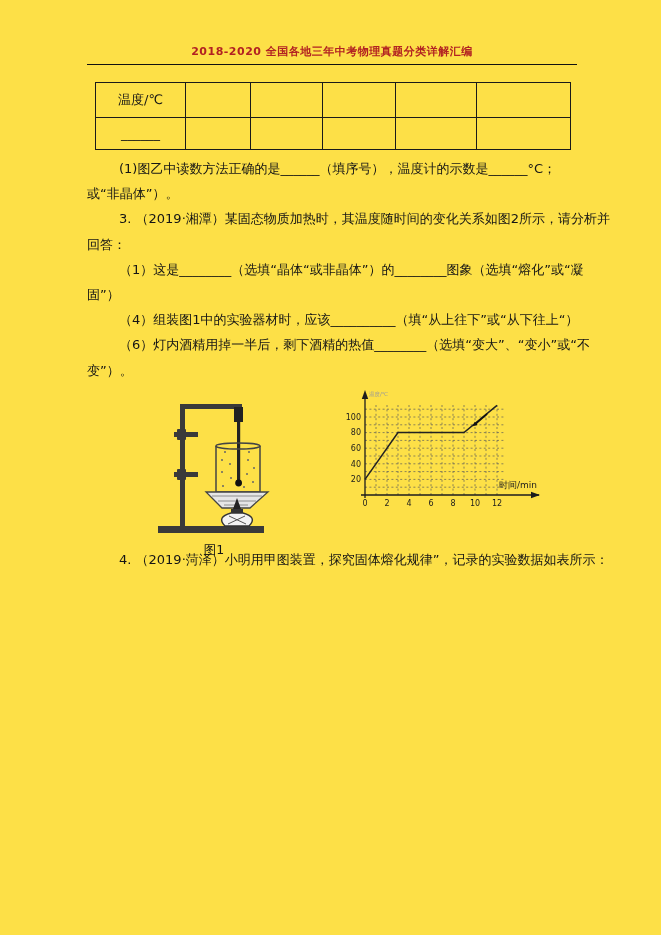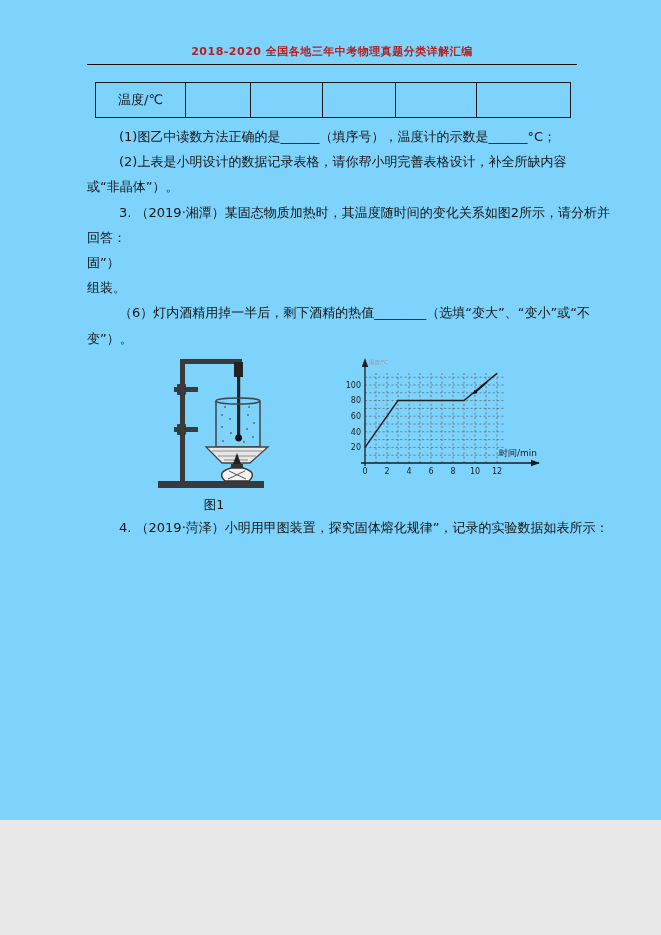--- a/index.html
+++ b/index.html
@@ -1,36 +1,36 @@
 <!DOCTYPE html>
 <html><head>
 <meta charset="utf-8">
 <style>
   html,body{margin:0;padding:0;background:#e8e8e8;}
   .page{
-    width:661px;height:820px;background:#7dd3fc;position:relative;
+    width:661px;height:935px;background:#fde047;position:relative;
     font-family:"DejaVu Sans","Liberation Sans",sans-serif;color:#151515;
     margin:0 auto;overflow:hidden;
   }
   .content{position:absolute;left:87px;top:0;width:490px;}
   .doc-header{padding-top:40px;text-align:center;}
   .doc-title{font-size:11px;font-weight:bold;letter-spacing:0.5px;}
   .header-rule{border-bottom:1.7px solid #111;margin-top:5px;}
   table.data-table{border-collapse:collapse;margin-top:17px;margin-left:8px;table-layout:fixed;}
   table.data-table td{border:1.6px solid #1a1a1a;font-size:13px;text-align:center;vertical-align:middle;padding:0;}
   .col0{width:90px}.col1{width:65px}.col2{width:72px}.col3{width:73px}.col4{width:81px}.col5{width:94px}
   tr.r0 td{height:34px}
   tr.r1 td{height:31px}
   .text-block{margin-top:6px;}
   .line{font-size:13px;line-height:25.2px;height:25.2px;white-space:nowrap;}
   .indent{padding-left:32px;}
   .bold{font-weight:normal;}
   .figures{position:relative;height:150px;margin-top:2px;}
   .fig{position:absolute;text-align:center;}
-  .fig1{left:62px;top:2px;width:130px;}
+  .fig1{left:62px;top:15px;width:130px;}
   .fig2{left:248px;top:0px;width:228px;}
   .fig-caption{font-size:12.5px;margin-top:0px;}
   svg{font-family:"DejaVu Sans","Liberation Sans",sans-serif;}
   .q4line{margin-top:12px;}
 </style>
 </head>
 <body>
 
 <div class="page">
   <div class="content">
@@ -51,34 +51,42 @@
       </colgroup>
       <tbody>
           <tr class="r0">
         <td>温度/℃</td>
         <td></td>
         <td></td>
         <td></td>
         <td></td>
         <td></td>
       </tr>
+      <tr class="r1">
+        <td>______</td>
+        <td></td>
+        <td></td>
+        <td></td>
+        <td></td>
+        <td></td>
+      </tr>
     </tbody>
       </table>
 
     <div class="text-block">
       <div class="line indent">(1)图乙中读数方法正确的是______（填序号），温度计的示数是______°C；</div>
-      <div class="line indent">(2)上表是小明设计的数据记录表格，请你帮小明完善表格设计，补全所缺内容</div>
       <div class="line">或“非晶体”）。</div>
 
       <div class="line indent">
         <span>3. </span><span class="bold">（2019·湘潭）</span><span>某固态物质加热时，其温度随时间的变化关系如图2所示，请分析并</span>
       </div>
       <div class="line">回答：</div>
+      <div class="line indent">（1）这是________（选填“晶体“或非晶体”）的________图象（选填“熔化”或“凝</div>
       <div class="line">固”）</div>
-      <div class="line">组装。</div>
+      <div class="line indent">（4）组装图1中的实验器材时，应该__________（填“从上往下”或“从下往上“）</div>
       <div class="line indent">（6）灯内酒精用掉一半后，剩下酒精的热值________（选填“变大”、“变小”或“不</div>
       <div class="line">变”）。</div>
     </div>
 
     <div class="figures">
 
       <div class="fig fig1">
         <svg width="125" height="138" viewBox="0 0 125 138">
           <g fill="#3a3a3a" stroke="none">
             <rect x="6" y="126" width="106" height="7"></rect>

